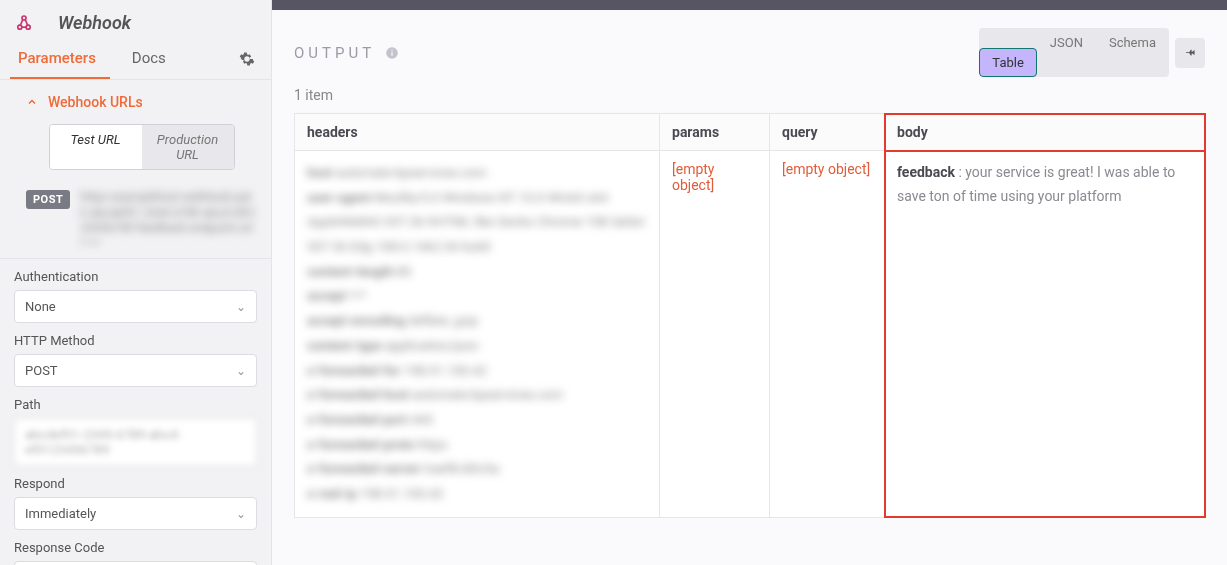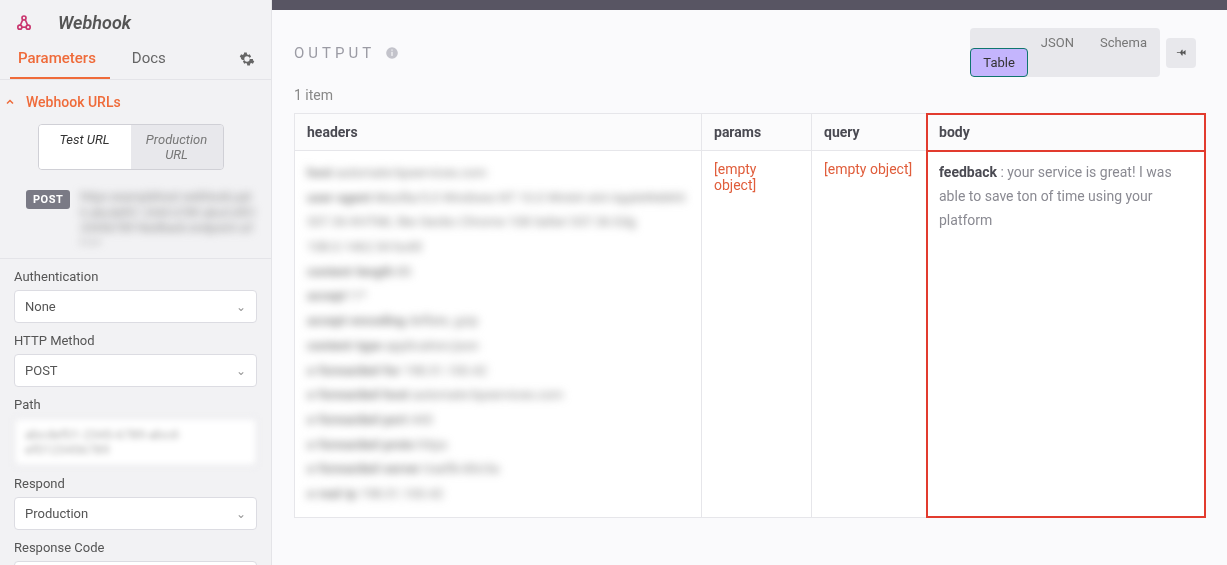--- a/index.html
+++ b/index.html
@@ -57,21 +57,21 @@
     border-bottom-color: #ef6b3a;
     font-weight: 500;
   }
   .tabs .gear {
     margin-left: auto;
     margin-right: 6px;
     color: #666;
     cursor: pointer;
   }
   .section {
-    padding: 14px 14px 6px 4px;
+    padding: 14px 14px 6px 26px;
   }
   .collapsible-hdr {
     display: flex;
     align-items: center;
     gap: 10px;
     color: #ef6b3a;
     font-weight: 500;
     font-size: 14px;
     cursor: pointer;
   }
@@ -159,21 +159,21 @@
     flex-direction: column;
     background: #fafafc;
   }
   .topbar-dark {
     height: 10px;
     background: #585563;
   }
   .output-header {
     display: flex;
     align-items: center;
-    padding: 18px 31px 10px 22px;
+    padding: 18px 22px 10px 22px;
   }
   .output-title {
     font-size: 15px;
     letter-spacing: 4px;
     color: #9b9ba4;
     font-weight: 400;
   }
   .info-icon {
     margin-left: 10px;
     color: #c3c3cb;
@@ -328,21 +328,21 @@
   <div class="form-group">
     <label>Path</label>
     <div class="control blurred">
       <span>abcdef01-2345-6789-abcd-ef0123456789</span>
     </div>
   </div>
 
   <div class="form-group">
     <label>Respond</label>
     <div class="control">
-      <span>Production</span>
+      <span>Immediately</span>
       <span class="chev">⌄</span>
     </div>
   </div>
 
   <div class="form-group">
     <label>Response Code</label>
     <div class="control">
       
     </div>
   </div>
@@ -373,21 +373,21 @@
       </div>
     </div>
   </div>
 
   <div class="item-count">1 item</div>
 
   <div class="table-wrap">
     <table class="output">
       <thead>
         <tr>
-          <th style="width:407px">headers</th>
+          <th style="width:365px">headers</th>
           <th style="width:110px">params</th>
           <th style="width:115px">query</th>
           <th class="body-col">body</th>
         </tr>
       </thead>
       <tbody>
         <tr>
           <td>
             <div class="blur-lines">
               <b>host</b> automate-bpservices.com<br>

